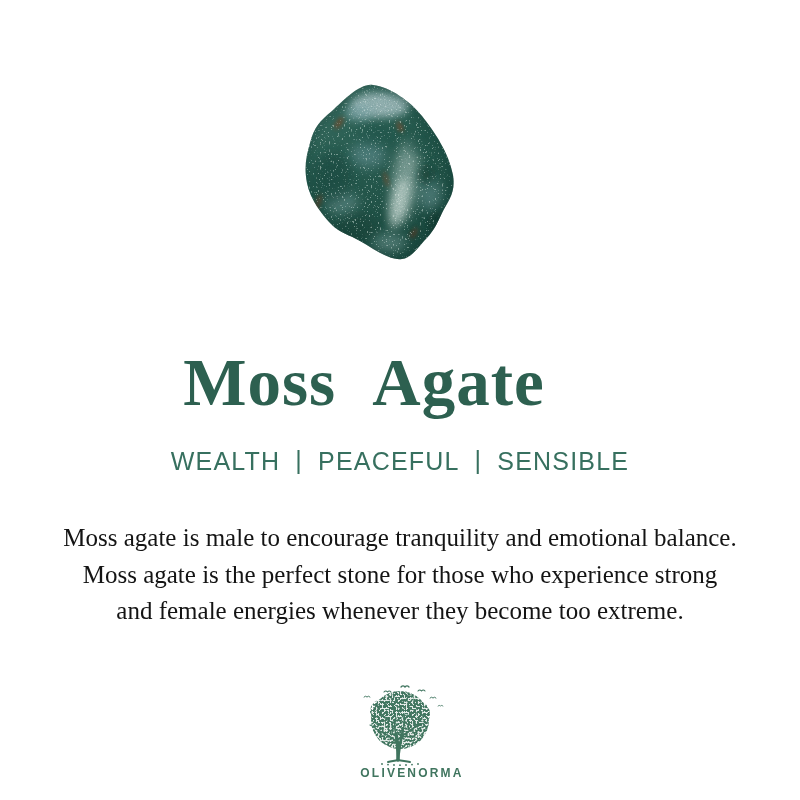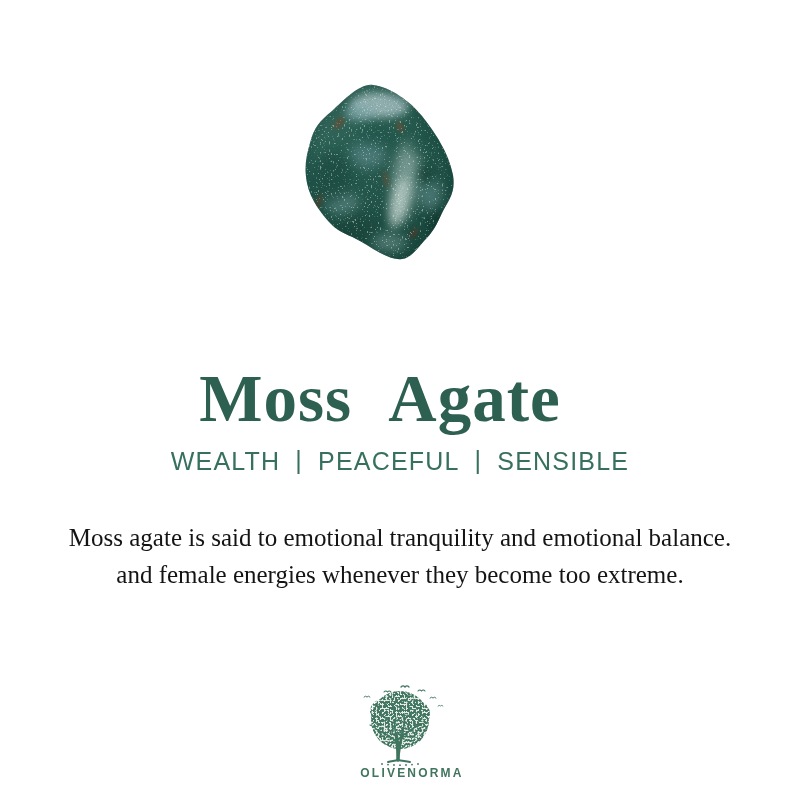--- a/index.html
+++ b/index.html
@@ -23,21 +23,21 @@
     top: 83px;
     width: 156px;
     height: 180px;
   }
   .stone svg { display: block; width: 156px; height: 180px; }
   .title {
     position: absolute;
     left: 0;
     top: 342px;
     width: 728px;
-    margin: 16px;
+    margin: 0;
     text-align: center;
     font-family: "Liberation Serif", serif;
     font-weight: 700;
     font-size: 67px;
     line-height: 80px;
     letter-spacing: 1px;
     word-spacing: 22px;
     color: #2d6050;
   }
   .traits {
@@ -155,21 +155,22 @@
     </svg>
   </div>
 
   <h1 class="title">Moss Agate</h1>
 
   <div class="traits">
     <span>WEALTH</span><span class="sep">|</span><span>PEACEFUL</span><span class="sep">|</span><span>SENSIBLE</span>
   </div>
 
   <div class="desc">
-    <div class="line">Moss agate is said to emotional tranquility and emotional balance.</div>
+    <div class="line">Moss agate is male to encourage tranquility and emotional balance.</div>
+    <div class="line">Moss agate is the perfect stone for those who experience strong</div>
     <div class="line">and female energies whenever they become too extreme.</div>
   </div>
 
   <div class="logo">
     <svg viewBox="0 0 96 84" xmlns="http://www.w3.org/2000/svg">
       <defs>
         <filter id="leafDots" x="-15%" y="-15%" width="130%" height="130%">
           <feTurbulence type="fractalNoise" baseFrequency="0.5" numOctaves="2" seed="11" result="n"></feTurbulence>
           <feColorMatrix in="n" type="matrix" values="0 0 0 0 0  0 0 0 0 0  0 0 0 0 0  7 7 7 0 -9.8" result="m"></feColorMatrix>
           <feComposite in="SourceGraphic" in2="m" operator="in"></feComposite>

